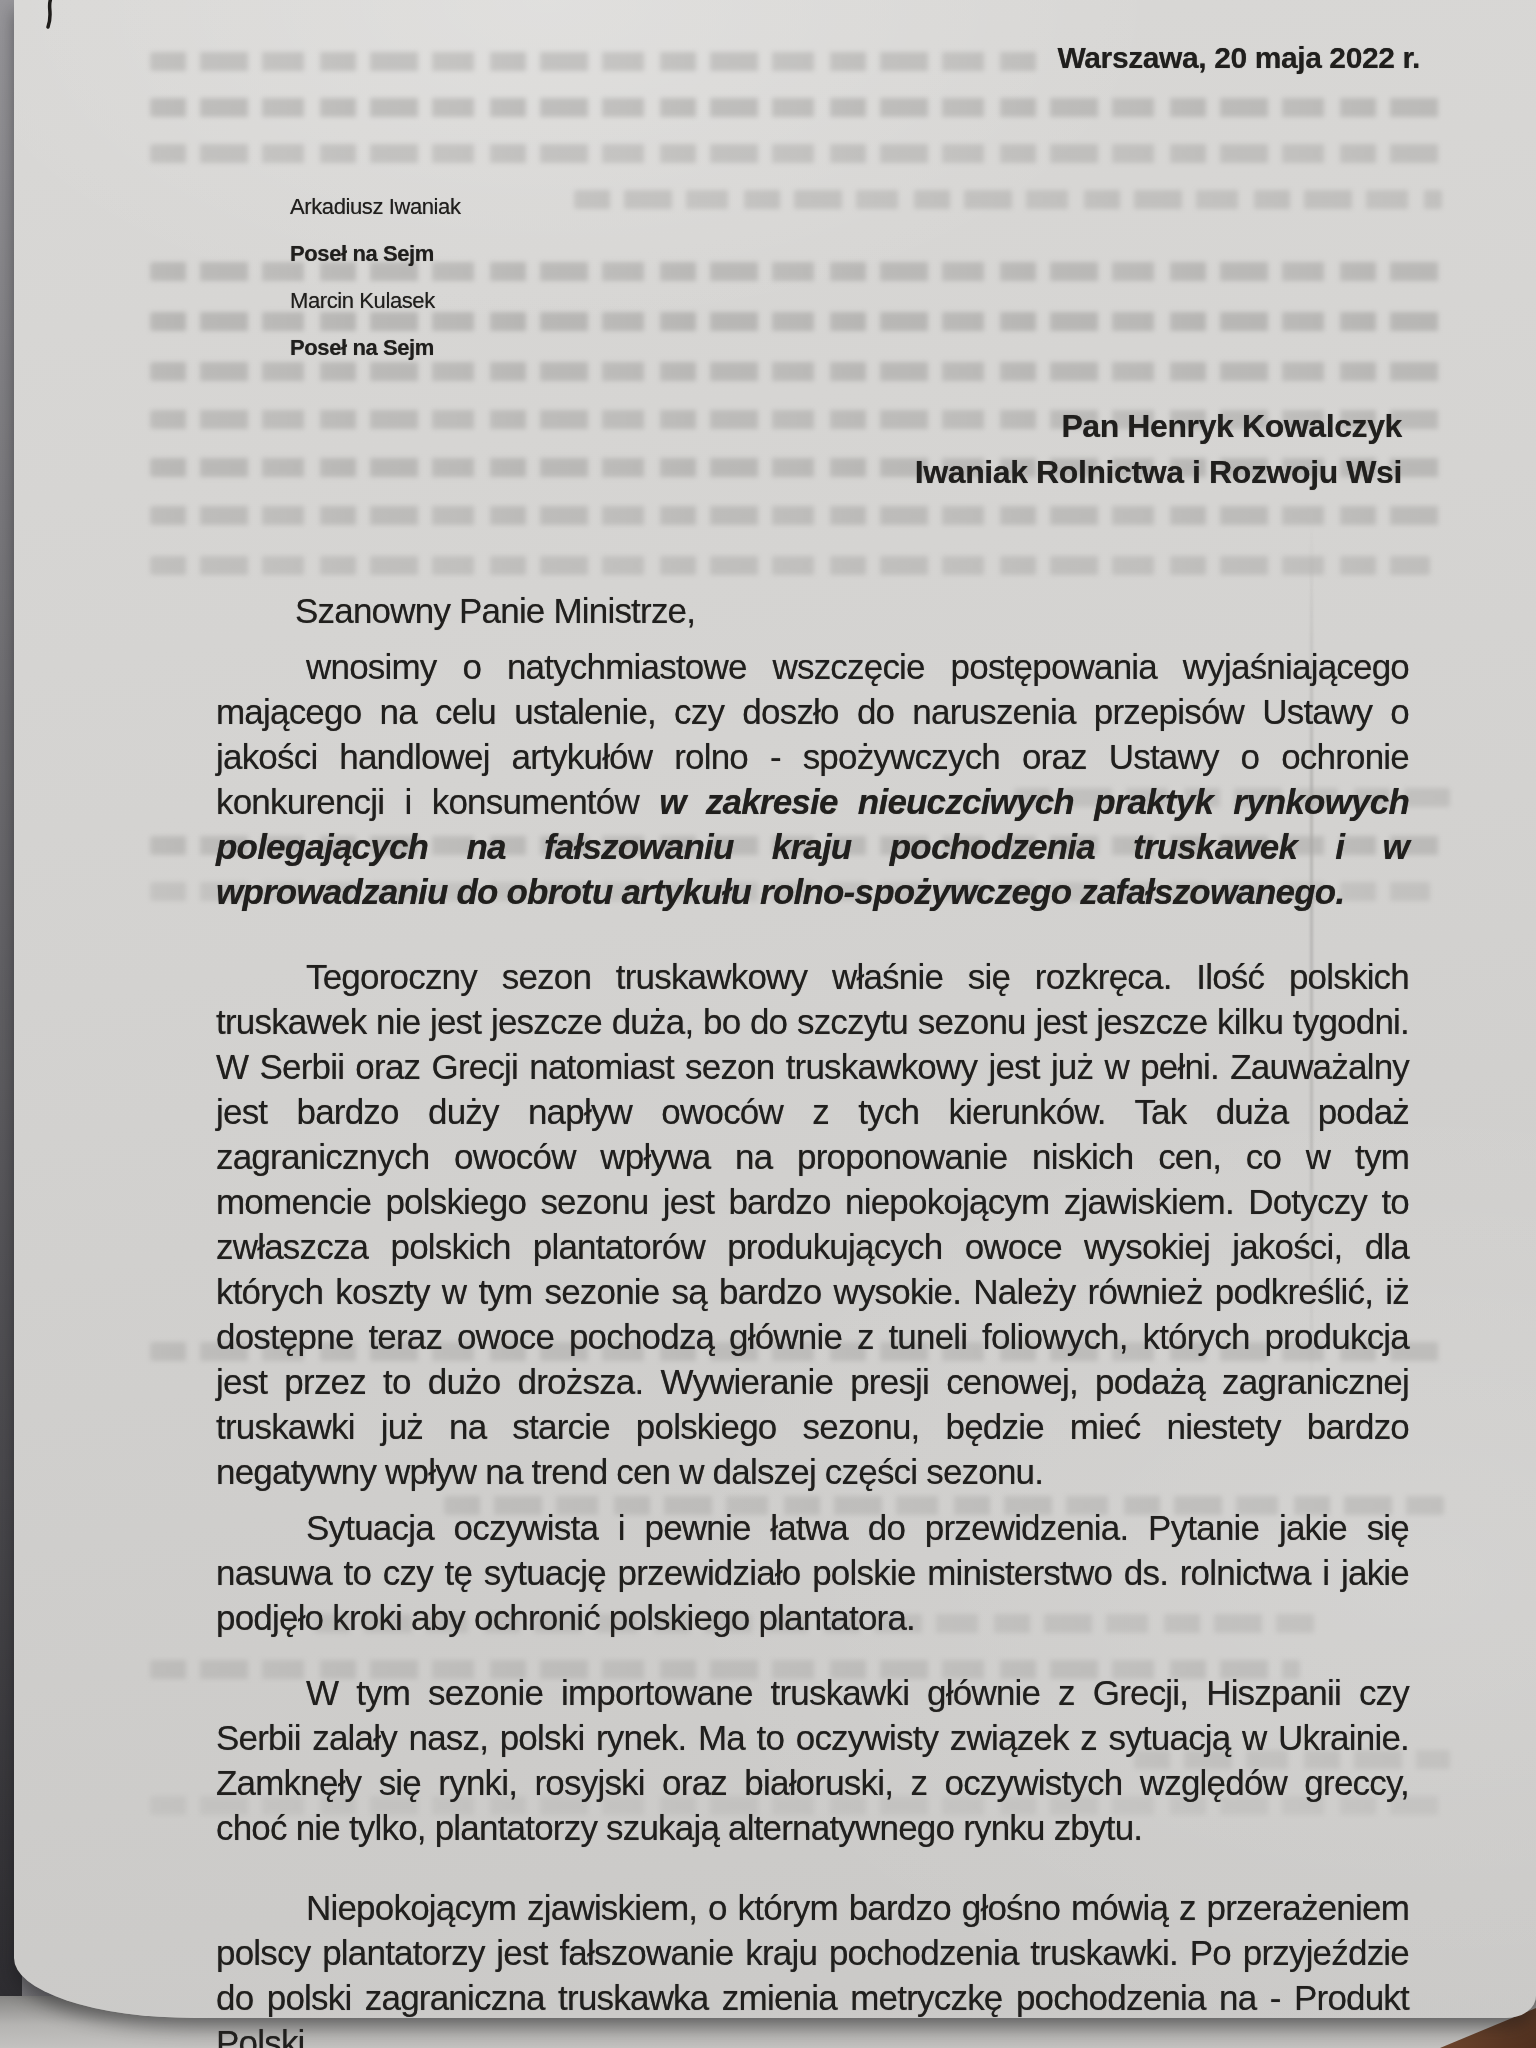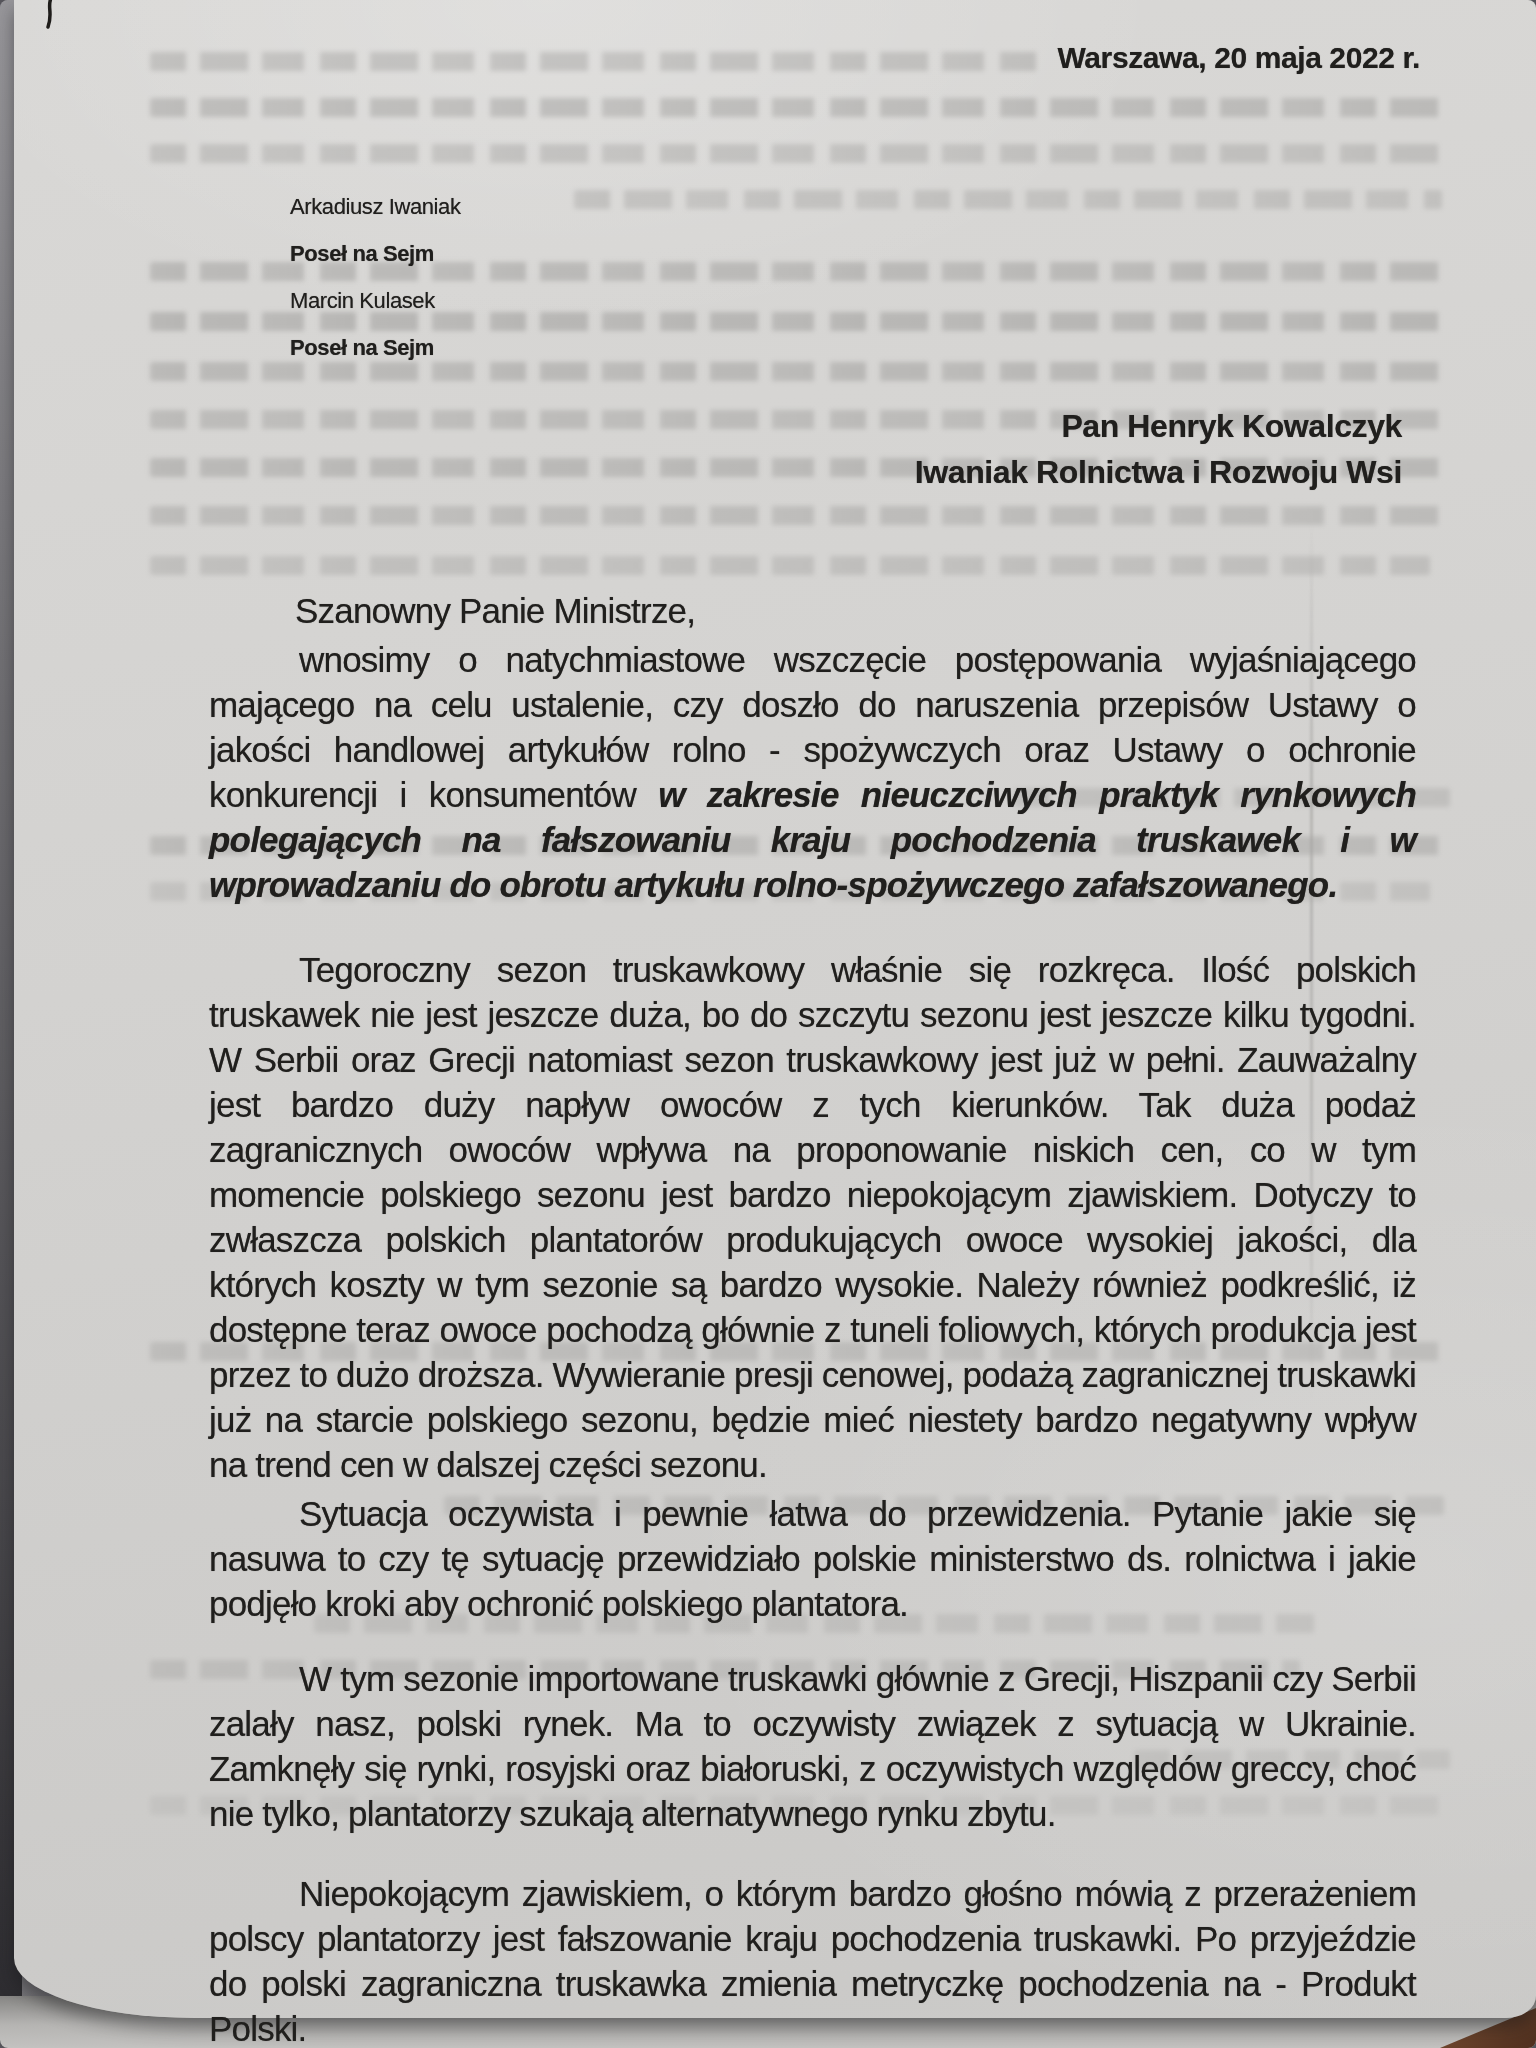--- a/index.html
+++ b/index.html
@@ -1,20 +1,19 @@
 <!DOCTYPE html>
 <html lang="pl"><head>
 <meta charset="utf-8">
 <style>
   html,body{margin:0;padding:0;background:#55545a;}
   .screen{
     position:relative;width:1536px;height:2048px;overflow:hidden;
     background:linear-gradient(100deg,#7d7c80 0%,#6e6d71 55%,#5c5b5f 100%);
     font-family:"Liberation Sans",sans-serif;
-    border-radius:8px;
   }
   
   .backdrop-left{
     position:absolute;left:0;top:0;width:22px;height:2048px;
     background:linear-gradient(#98979b 0%,#6f6e72 35%,#47464a 75%,#2b2a2e 100%);
   }
   .under-sheet{
     position:absolute;left:0;bottom:0;width:1536px;height:52px;
     background:linear-gradient(#868583 0%,#b5b4b2 55%,#c3c2c0 100%);
   }
@@ -56,21 +55,21 @@
   }
   .date-line{
     padding-top:38px;text-align:right;
     font-size:30px;font-weight:600;letter-spacing:-0.4px;line-height:40px;
   }
   .sender-block{margin-top:105px;margin-left:85px;font-size:22px;line-height:47px;letter-spacing:-0.4px;}
   .sender-title{font-weight:700;}
   .recipient-block{margin-top:32px;text-align:right;padding-right:18px;font-size:32px;font-weight:700;line-height:46px;letter-spacing:-0.4px;}
   .body-block{margin-top:93px;font-size:35px;line-height:45px;letter-spacing:-0.8px;}
   .salutation{margin-left:90px;}
-  p.para{margin:4px;text-align:justify;text-indent:90px;}
+  p.para{margin:11px;text-align:justify;text-indent:90px;}
   p.gap-lg{margin-top:40px;}
   p.gap-md{margin-top:30px;}
   p.gap-p5{margin-top:35px;}
   .em{font-weight:700;font-style:italic;}
 </style>
 </head>
 <body>
 
 <div class="screen">
 

